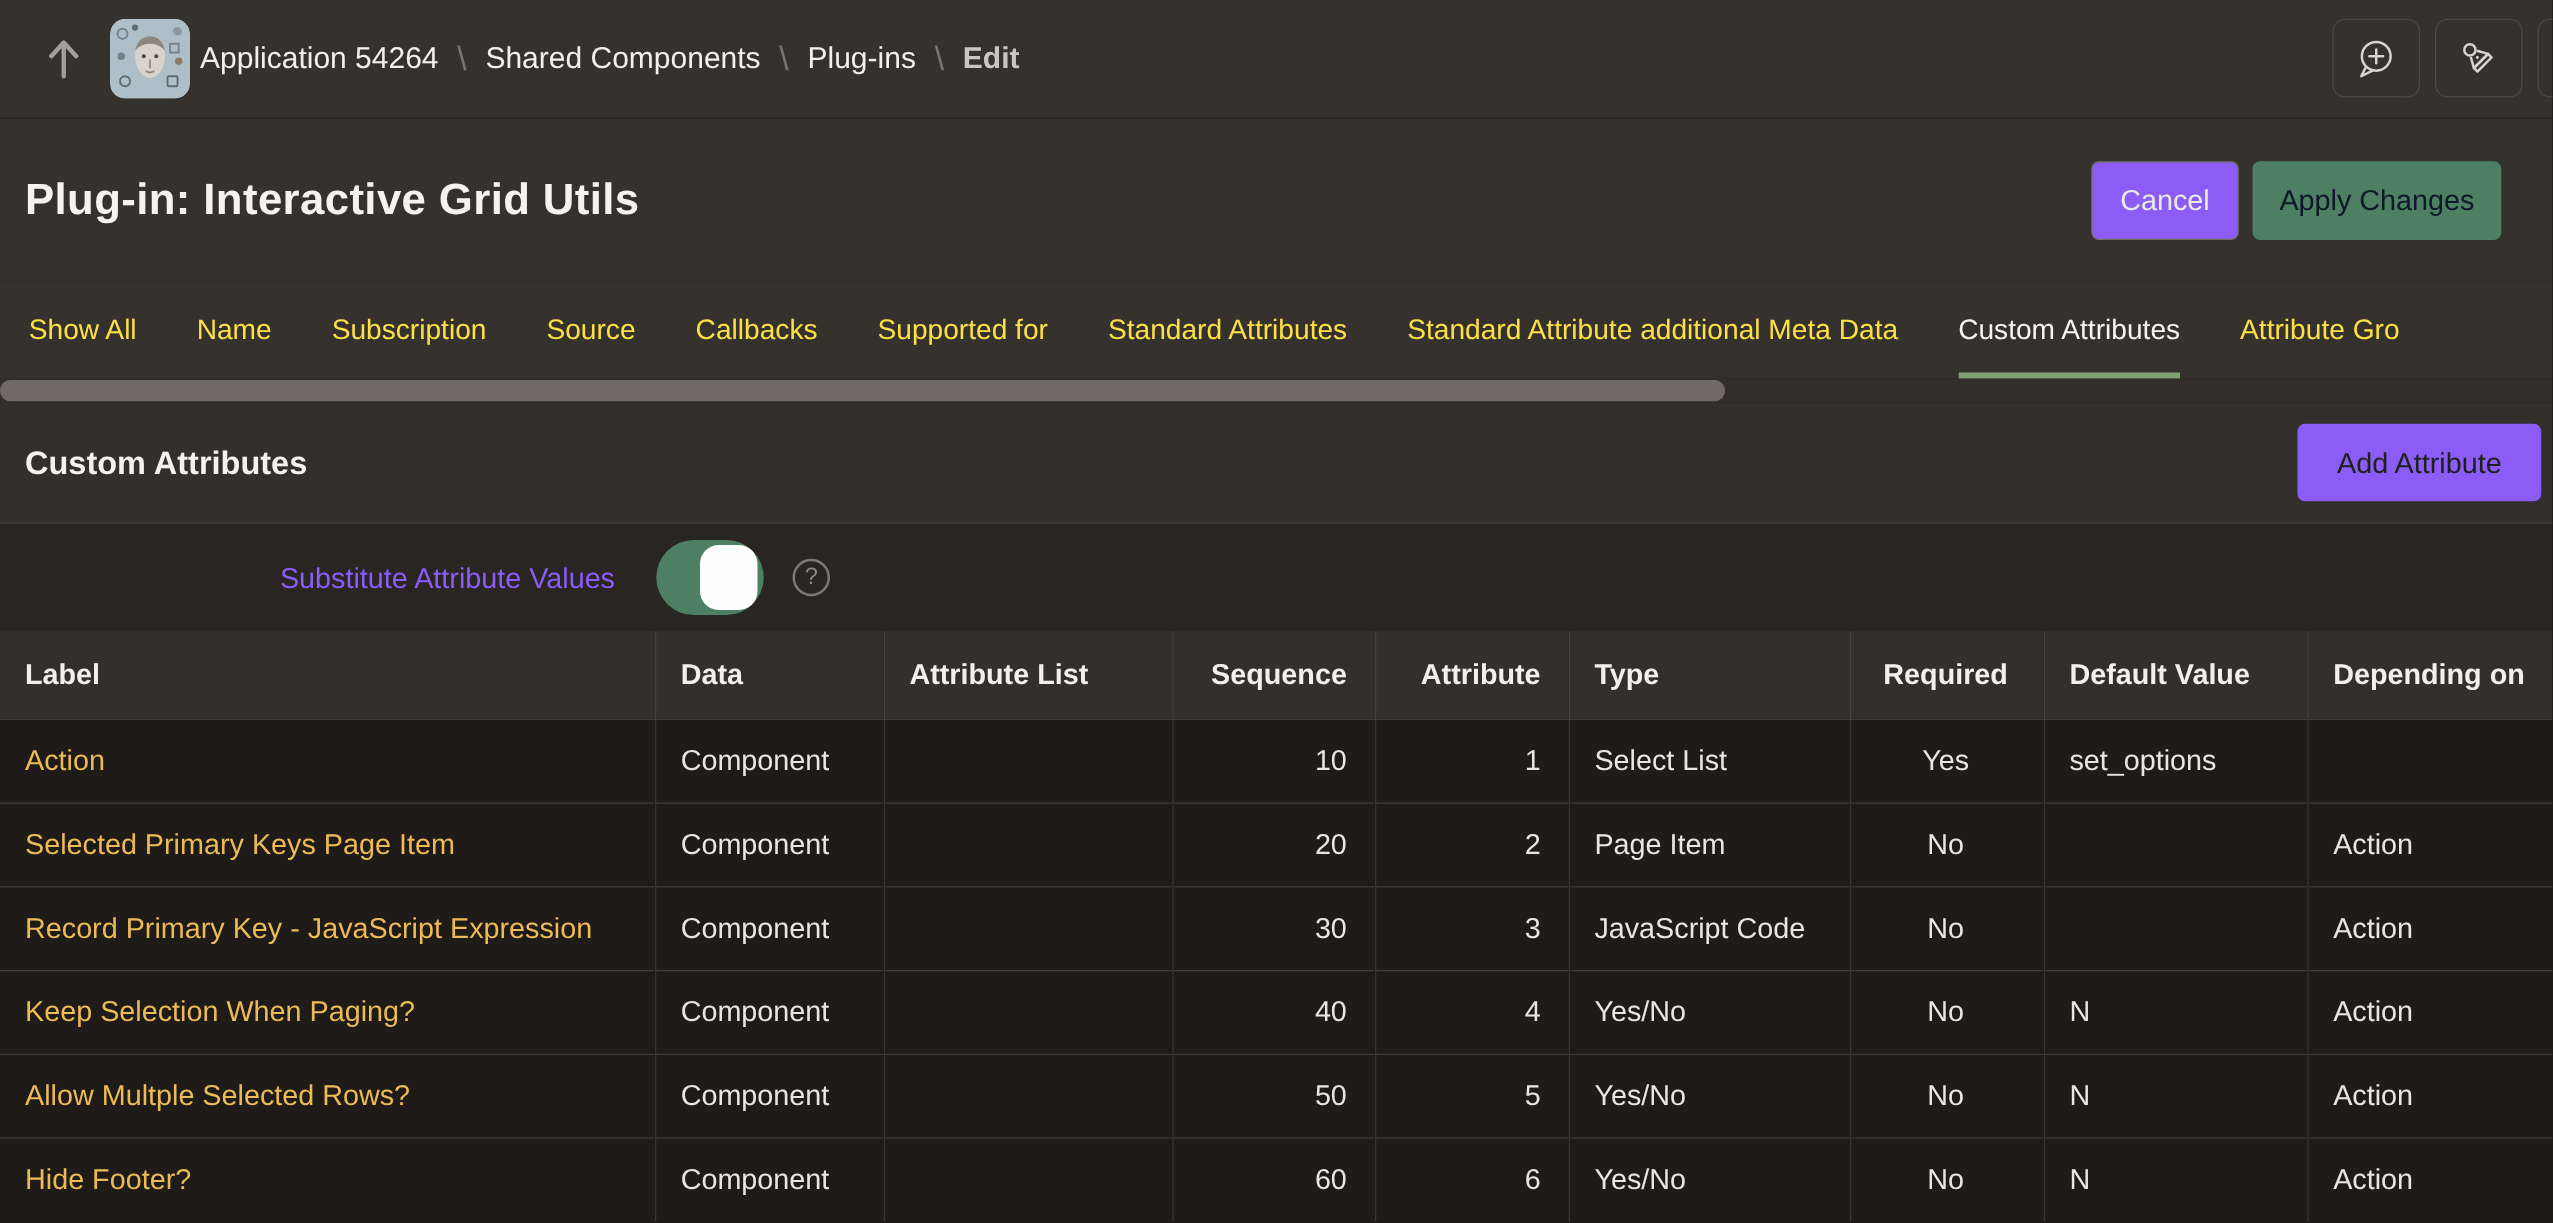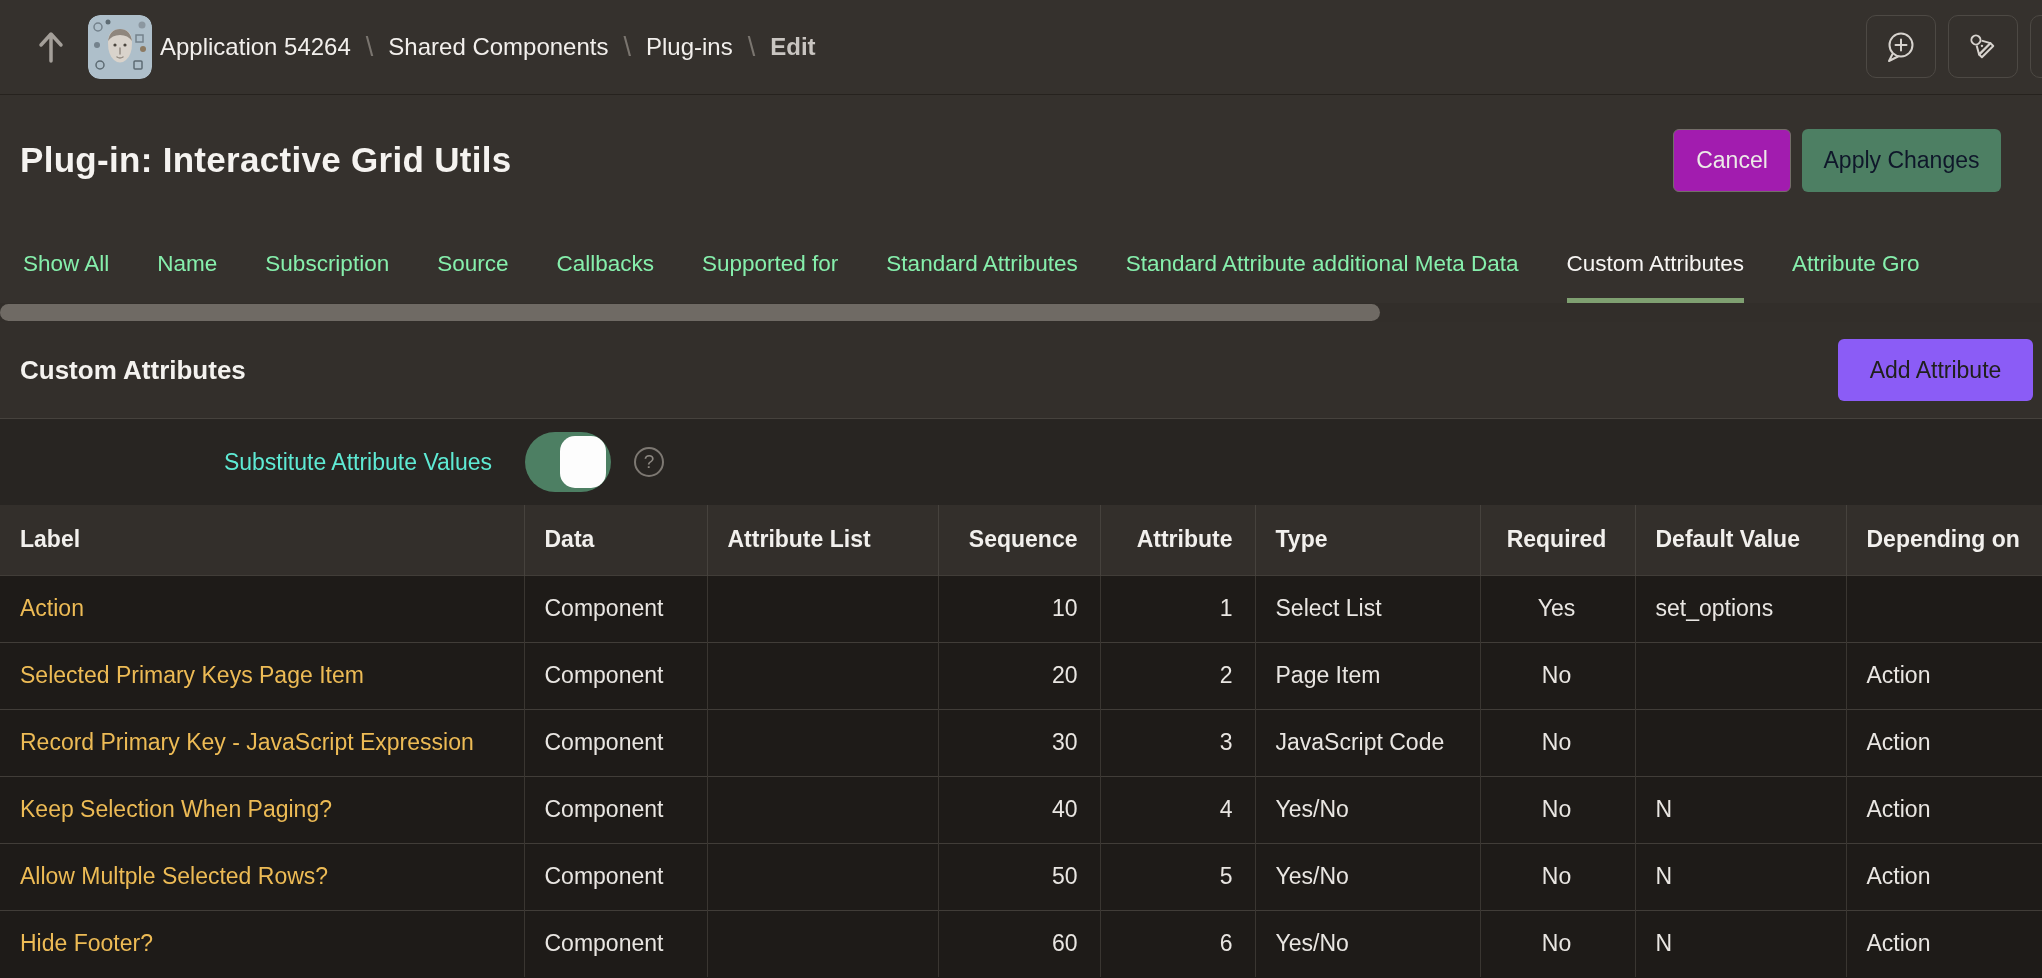--- a/index.html
+++ b/index.html
@@ -26,43 +26,43 @@
   .topbar-actions { position:absolute; right:-58px; top:15px; display:flex; gap:12px; }
   .icon-btn {
     width:70px; height:63px; border:1.5px solid #4d4944; border-radius:10px;
     background:transparent; display:flex; align-items:center; justify-content:center; cursor:pointer;
   }
 
   
   .page-header { height:130px; background:#35312d; display:flex; align-items:center; padding:0 41px 0 20px; }
   .page-title { font-size:35px; font-weight:bold; color:#f5f3f0; letter-spacing:0.3px; }
   .btn { border-radius:6px; font-size:23px; display:flex; align-items:center; justify-content:center; height:63px; cursor:pointer; }
-  .btn-cancel { width:118px; background:#a21caf; border:1px solid #736e68; color:#eceae7; margin-left:auto; }
+  .btn-cancel { width:118px; background:#8b5cf6; border:1px solid #736e68; color:#eceae7; margin-left:auto; }
   .btn-apply { width:199px; background:#4d7f63; color:#0f172a; font-weight:normal; margin-left:11px; }
 
   
   .tabs { height:78px; background:#35312d; display:flex; align-items:stretch; gap:48px; padding-left:23px; white-space:nowrap; overflow:hidden; }
   .tab {
-    display:flex; align-items:center; font-size:22.5px; color:#86efac; flex:none; cursor:pointer;
+    display:flex; align-items:center; font-size:22.5px; color:#fde047; flex:none; cursor:pointer;
     border-top:5px solid transparent; border-bottom:5px solid transparent;
   }
   .tab.active { color:#f7f5f3; border-bottom-color:#7fa071; }
 
   
   .hscroll { height:19px; background:#322e2a; position:relative; }
   .hscroll .thumb { position:absolute; left:0; top:1px; height:17px; width:1380px; background:#6f6a64; border-radius:9px; }
 
   
   .section-bar { height:97px; background:#332f2b; border-bottom:1px solid #46423d; display:flex; align-items:center; padding:0 9px 0 20px; }
   .section-title { font-size:26px; font-weight:bold; color:#f4f2ef; }
   .btn-add { margin-left:auto; width:195px; height:62px; background:#8b5cf6; color:#20201d; font-size:23px; }
 
   
   .toggle-row { height:86px; background:#282522; display:flex; align-items:center; }
-  .toggle-label { width:492px; text-align:right; font-size:23px; color:#5eead4; }
+  .toggle-label { width:492px; text-align:right; font-size:23px; color:#8b5cf6; }
   .switch { width:86px; height:60px; border-radius:30px; background:#4d7f63; position:relative; margin-left:33px; cursor:pointer; flex:none; }
   .switch .knob { position:absolute; right:5px; top:4px; width:46px; height:52px; border-radius:15px; background:#fdfdfd; }
   .help {
     width:30px; height:30px; border-radius:50%; border:2px solid #7d7872; color:#8d8882;
     font-size:19px; display:flex; align-items:center; justify-content:center; margin-left:23px; cursor:pointer; flex:none;
   }
 
   
   table { width:2042px; border-collapse:collapse; table-layout:fixed; }
   thead th {

